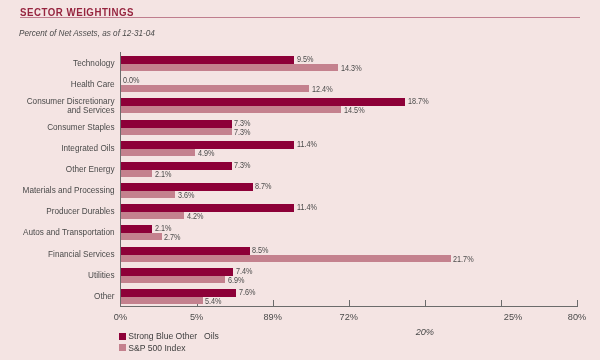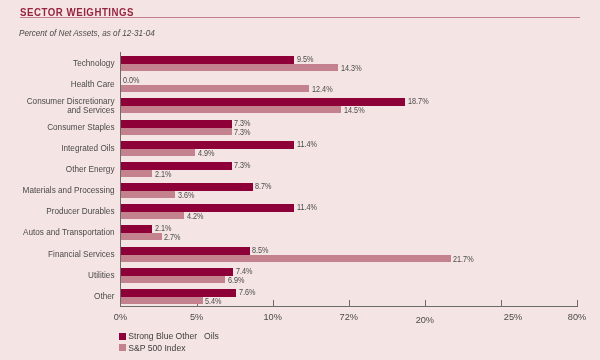--- a/index.html
+++ b/index.html
@@ -128,23 +128,23 @@
       <div class="cat-label" style="right: 485.5px; width: 120px; top: 292.015px;">
         <div>Other</div>
       </div>
       <div class="bar dark" style="left: 120.5px; top: 289px; width: 115.647px; height: 8px; background: rgb(141, 0, 56);"></div>
       <div class="vlabel" style="left: 238.747px; top: 287.2px;">7.6%</div>
       <div class="bar light" style="left: 120.5px; top: 297px; width: 82.17px; height: 7px; background: rgb(196, 129, 142);"></div>
       <div class="vlabel" style="left: 205.27px; top: 296px;">5.4%</div>
       <div class="abs" id="xaxis" style="left: 119.5px; top: 306px; width: 458.5px; height: 1px;"></div>
       <div class="xlab" style="left: 100.5px; width: 40px; top: 312.2px;">0%</div>
       <div class="xlab" style="left: 176.583px; width: 40px; top: 312.2px;">5%</div>
-      <div class="xlab" style="left: 252.667px; width: 40px; top: 312.2px;">10%</div>
+      <div class="xlab" style="left: 252.667px; width: 40px; top: 312.2px;">89%</div>
       <div class="xlab" style="left: 328.75px; width: 40px; top: 312.2px;">72%</div>
-      <div class="xlab" style="left: 404.833px; width: 40px; top: 315px;">20%</div>
+      <div class="xlab" style="left: 404.833px; width: 40px; top: 327px; font-style: italic;">20%</div>
       <div class="xlab" style="left: 493px; width: 40px; top: 312.2px;">25%</div>
       <div class="xlab" style="left: 557px; width: 40px; top: 312.2px;">80%</div>
       <div class="legend-sw" style="left: 119.4px; top: 332.5px; background: rgb(141, 0, 56);"></div>
       <div class="legend-txt" style="left: 128.3px; top: 331.4px;"><span>Strong Blue Other</span><span style="margin-left: 7px;">Oils</span></div>
       <div class="legend-sw" style="left: 119.4px; top: 344.3px; background: rgb(196, 129, 142);"></div>
       <div class="legend-txt" style="left: 128.3px; top: 343.1px;"><span>S&amp;P 500 Index</span></div>
     </div>
 </div>
 
 </body></html>

